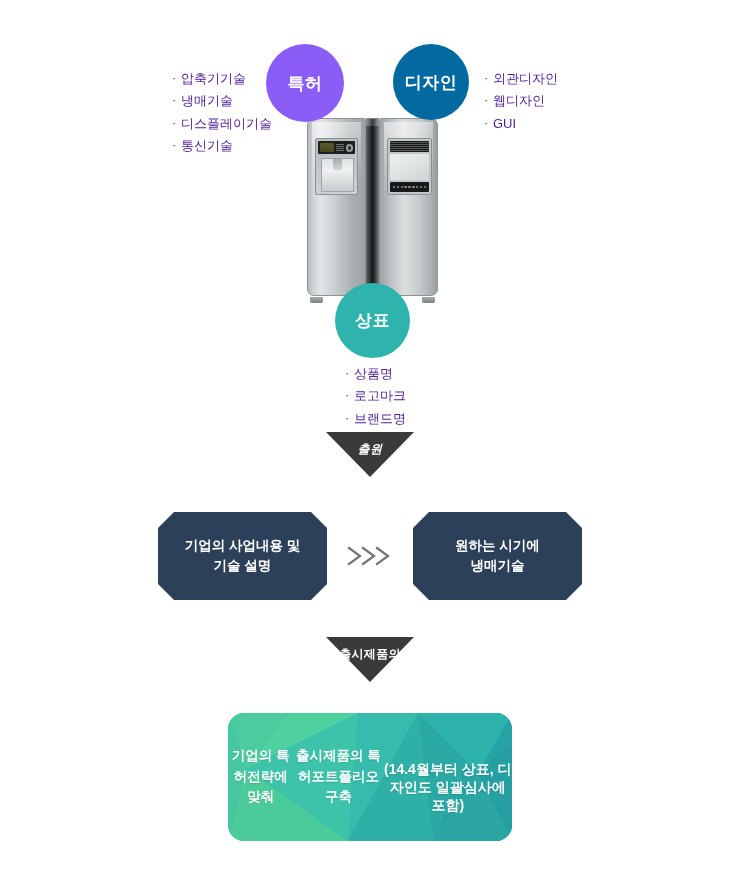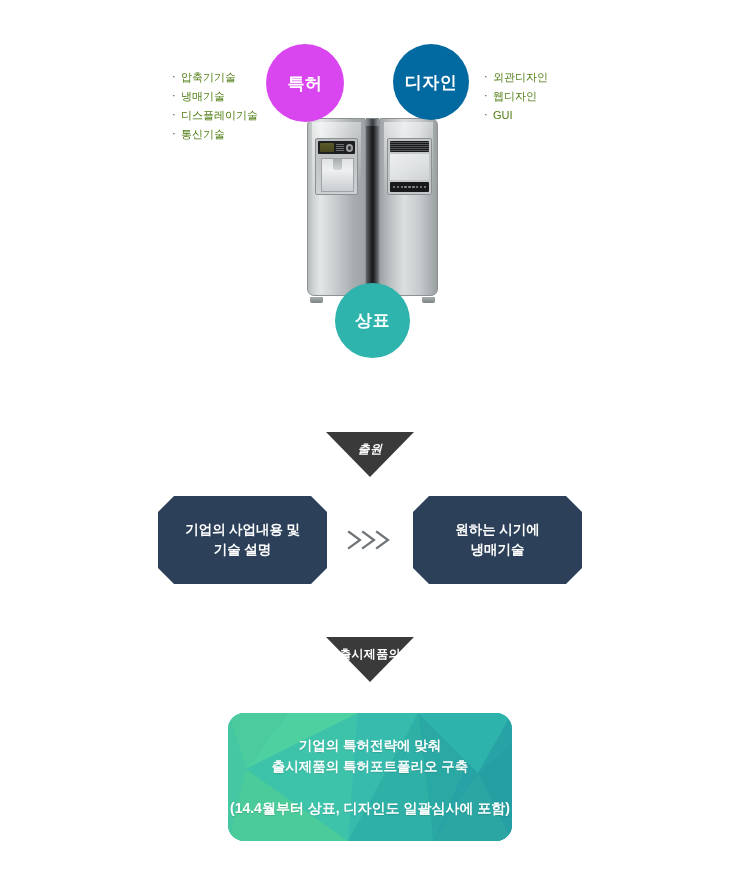--- a/index.html
+++ b/index.html
@@ -202,42 +202,42 @@
     justify-content: center;
     color: #ffffff;
     font-weight: bold;
     letter-spacing: .5px;
     text-align: center;
     line-height: 1;
   }
   .bubble-patent {
     left: 266px; top: 44px;
     width: 78px; height: 78px;
-    background: #d946ef;
+    background: #8b5cf6;
     font-size: 17px;
   }
   .bubble-design {
     left: 393px; top: 44px;
     width: 76px; height: 76px;
     background: #0369a1;
     font-size: 17px;
   }
   .bubble-trademark {
     left: 335px; top: 283px;
     width: 75px; height: 75px;
     background: #2fb3ad;
     font-size: 17px;
   }
 
   
   .bullets {
     position: absolute;
-    font-size: 11px;
+    font-size: 13px;
     line-height: 1.72;
-    color: #4d7c0f;
+    color: #4c1d95;
     white-space: nowrap;
   }
   .bullets li {
     list-style: none;
     position: relative;
     padding-left: 9px;
   }
   .bullets li::before {
     content: "·";
     position: absolute;
@@ -270,24 +270,23 @@
     font-weight: bold;
     letter-spacing: .3px;
   }
   .arrow-filing { left: 326px; top: 432px; font-style: italic; }
   .arrow-done   { left: 326px; top: 637px; }
 
   
   .process-row {
     position: absolute;
     left: 158px;
-    top: 496px;
+    top: 512px;
     width: 424px;
     height: 88px;
-    font-family: Liberation Serif, serif;
   }
   .octagon {
     position: absolute;
     top: 0;
     width: 169px;
     height: 88px;
     background: #2c4159;
     clip-path: polygon(16px 0, calc(100% - 16px) 0, 100% 16px,
                        100% calc(100% - 16px), calc(100% - 16px) 100%,
                        16px 100%, 0 calc(100% - 16px), 0 16px);
@@ -323,21 +322,21 @@
     height: 128px;
     border-radius: 16px;
     overflow: hidden;
     background: #35bfa6;
   }
   .banner svg { position: absolute; inset: 0; display: block; }
   .banner-text {
     position: absolute;
     inset: 0;
     display: flex;
-    flex-direction: column;
+    flex-direction: row;
     align-items: center;
     justify-content: center;
     color: #ffffff;
     font-weight: bold;
     text-align: center;
     text-shadow: 0 1px 1px rgba(0,0,0,.12);
   }
   .banner-line { font-size: 13.5px; line-height: 1.55; }
   .banner-note { font-size: 14px; margin-top: 22px; }
 </style>
@@ -414,20 +413,27 @@
   </div>
 
   <div class="bullets bullets-design">
     <ul>
       <li>외관디자인</li>
       <li>웹디자인</li>
       <li>GUI</li>
     </ul>
   </div>
 
+  <div class="bullets bullets-trademark">
+    <ul>
+      <li>상품명</li>
+      <li>로고마크</li>
+      <li>브랜드명</li>
+    </ul>
+  </div>
 
   <div class="stage-arrow arrow-filing">
     <div class="tri"></div>
     <div class="tri-label">출원</div>
   </div>
 
   <div class="process-row">
     <div class="octagon left">
       <span>
         <span>기업의 사업내용 및</span><br>

